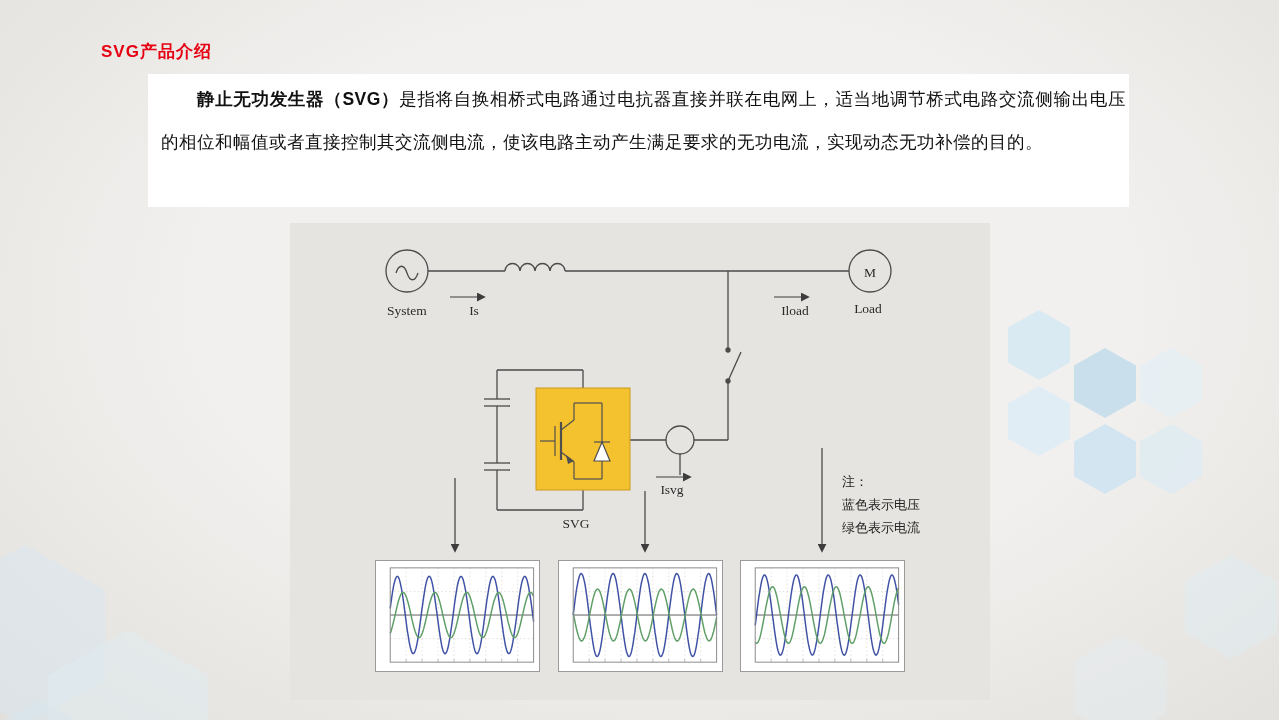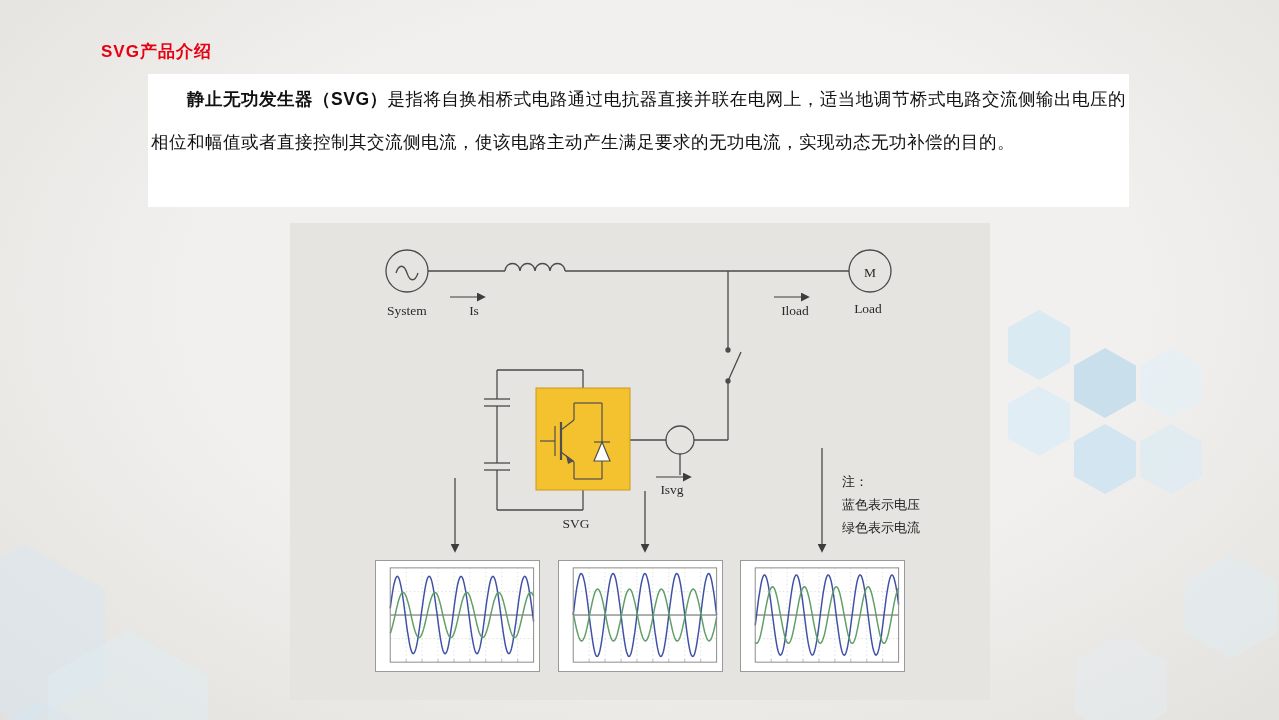--- a/index.html
+++ b/index.html
@@ -14,21 +14,21 @@
     font-size:17px;font-weight:bold;color:#e60012;letter-spacing:1px;margin-left:31px;
   }
   .content-block{
     position:absolute;left:148px;top:74px;width:981px;height:133px;
     background:#ffffff;z-index:2;
   }
   .content-block h1{
     margin:13px 0 0 47px;font-size:21px;color:#1c1c1c;font-weight:bold;letter-spacing:1px;
   }
   .content-block p{
-    margin:4px 3px 0 3px;font-size:17.5px;color:#111111;
+    margin:4px 3px 0 13px;font-size:17.5px;color:#111111;
     line-height:43px;text-indent:36px;text-align:justify;letter-spacing:0.5px;
   }
   .diagram-panel{
     position:absolute;left:290px;top:223px;width:700px;height:477px;
     background:#e6e4e1;z-index:2;
   }
   .circuit{position:absolute;left:0;top:0;}
   .plot{
     position:absolute;width:165px;height:112px;background:#ffffff;
     border:1px solid #9a9a9a;box-sizing:border-box;

